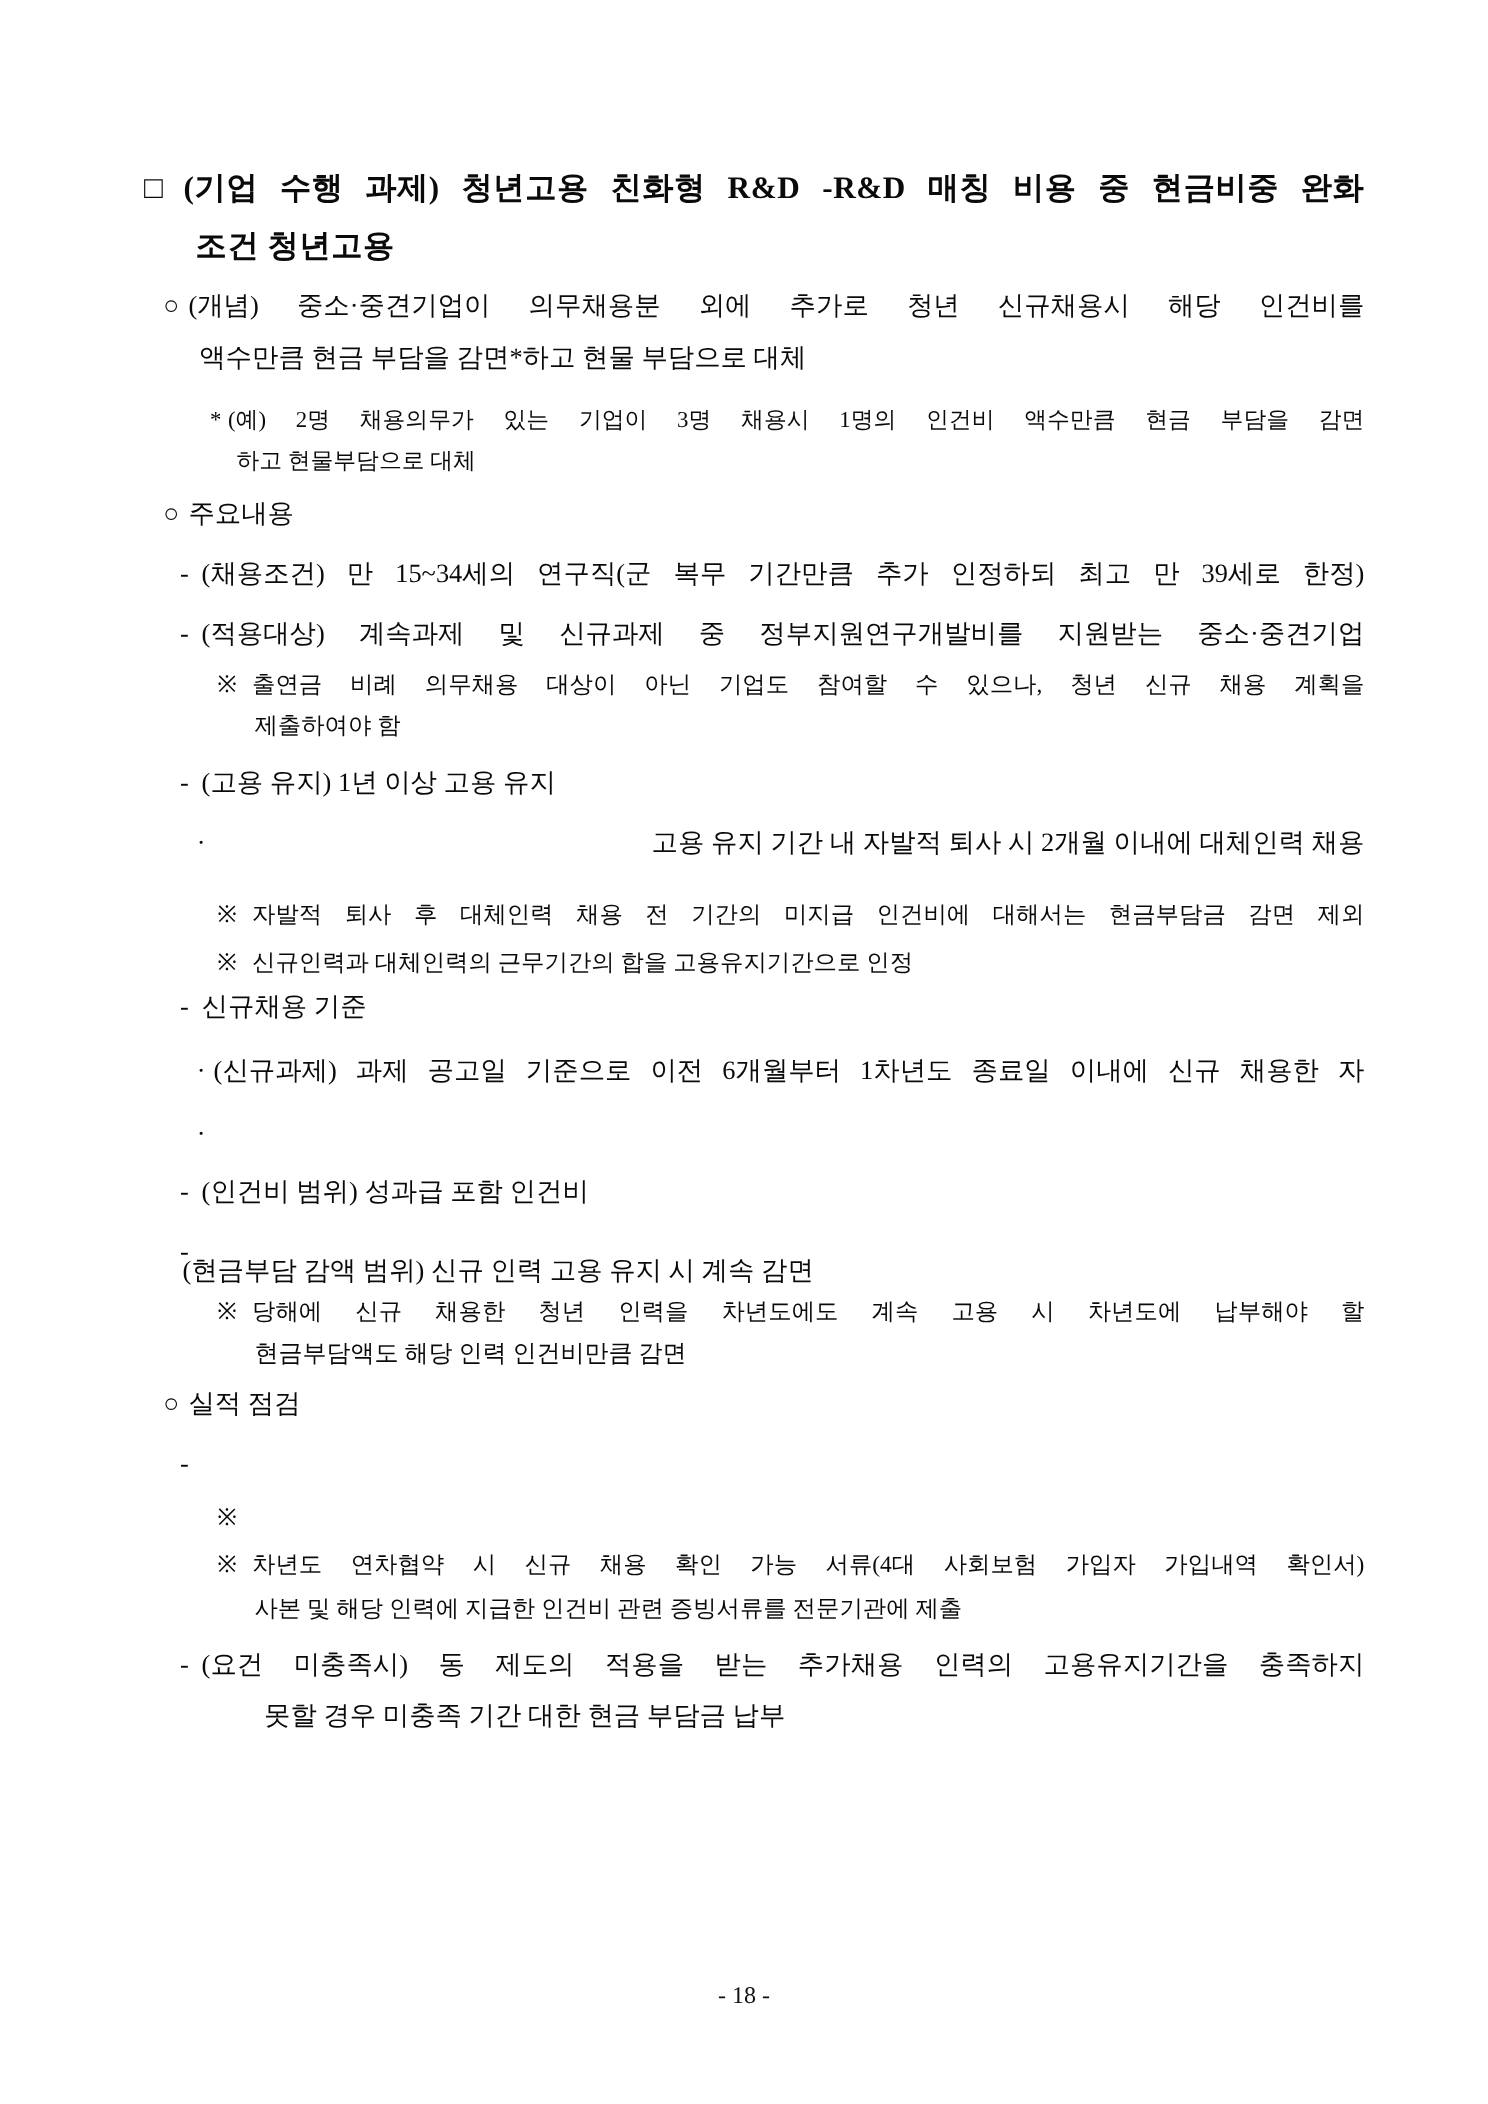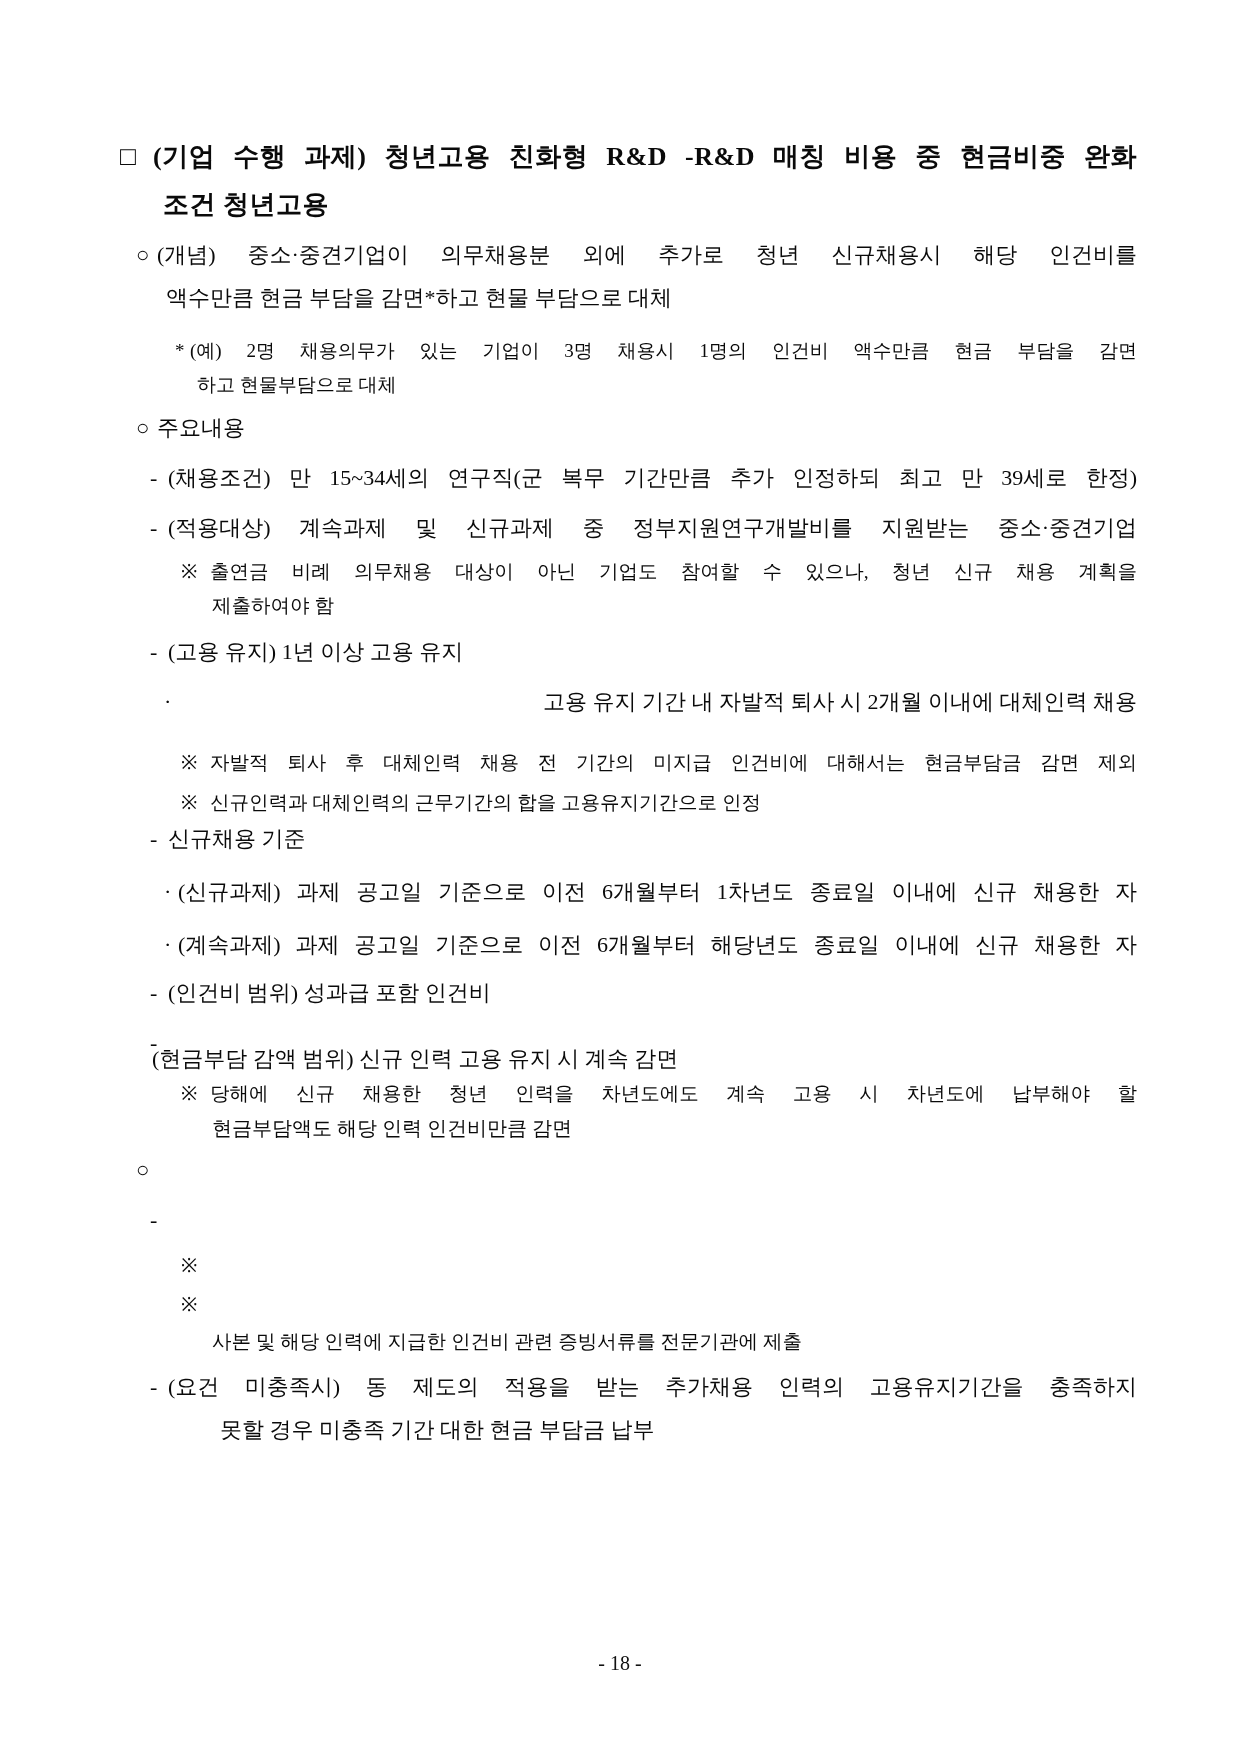--- a/index.html
+++ b/index.html
@@ -95,48 +95,49 @@
       <div class="line" style="left: 0px; top: 822px; height: 34px; line-height: 34px; font-size: 22px; width: 1240px;">
         <span class="marker" style="left: 150px;">-</span>
         <span class="txt" style="left: 168px; width: 969px;">신규채용 기준</span>
       </div>
       <div class="line" style="left: 0px; top: 875px; height: 34px; line-height: 34px; font-size: 22px; width: 1240px;">
         <span class="marker" style="left: 164px;">·</span>
         <span class="txt just" style="left: 178px; width: 959px;">(신규과제) 과제 공고일 기준으로 이전 6개월부터 1차년도 종료일 이내에 신규 채용한 자</span>
       </div>
       <div class="line" style="left: 0px; top: 928px; height: 34px; line-height: 34px; font-size: 22px; width: 1240px;">
         <span class="marker" style="left: 164px;">·</span>
-        <span class="txt just" style="left: 178px; width: 959px;">(계속과제) 과제 공고일 기준으로 이전 6개월부터 해당년도 종료일 이내에 신규 채용한 자</span>
       </div>
       <div class="line" style="left: 0px; top: 976px; height: 34px; line-height: 34px; font-size: 22px; width: 1240px;">
         <span class="marker" style="left: 150px;">-</span>
         <span class="txt" style="left: 168px; width: 969px;">(인건비 범위) 성과급 포함 인건비</span>
       </div>
       <div class="line" style="left: 0px; top: 1026px; height: 34px; line-height: 34px; font-size: 22px; width: 1240px;">
         <span class="marker" style="left: 150px;">-</span>
         <span class="txt" style="left: 152px; width: 969px; margin-top: 16px;">(현금부담 감액 범위) 신규 인력 고용 유지 시 계속 감면</span>
       </div>
       <div class="line" style="left: 0px; top: 1079px; height: 30px; line-height: 30px; font-size: 19.5px; width: 1240px;">
         <span class="marker" style="left: 181px;">※</span>
         <span class="txt just" style="left: 210px; width: 927px;">당해에 신규 채용한 청년 인력을 차년도에도 계속 고용 시 차년도에 납부해야 할</span>
       </div>
       <div class="line" style="left: 0px; top: 1113px; height: 30px; line-height: 30px; font-size: 20px; width: 1240px;">
         <span class="txt" style="left: 212px; width: 925px;">현금부담액도 해당 인력 인건비만큼 감면</span>
       </div>
       <div class="line" style="left: 0px; top: 1153px; height: 34px; line-height: 34px; font-size: 22px; width: 1240px;">
         <span class="marker" style="left: 136px;">○</span>
+        <span class="txt" style="left: 157px; width: 980px;">실적 점검</span>
       </div>
       <div class="line" style="left: 0px; top: 1203px; height: 34px; line-height: 34px; font-size: 22px; width: 1240px;">
         <span class="marker" style="left: 150px;">-</span>
       </div>
       <div class="line" style="left: 0px; top: 1251px; height: 30px; line-height: 30px; font-size: 19.5px; width: 1240px;">
         <span class="marker" style="left: 181px;">※</span>
       </div>
       <div class="line" style="left: 0px; top: 1290px; height: 30px; line-height: 30px; font-size: 19.5px; width: 1240px;">
         <span class="marker" style="left: 181px;">※</span>
+        <span class="txt just" style="left: 210px; width: 927px;">차년도 연차협약 시 신규 채용 확인 가능 서류(4대 사회보험 가입자 가입내역 확인서)</span>
       </div>
       <div class="line" style="left: 0px; top: 1327px; height: 30px; line-height: 30px; font-size: 19.5px; width: 1068px;">
         <span class="txt" style="left: 212px; width: 925px;">사본 및 해당 인력에 지급한 인건비 관련 증빙서류를 전문기관에 제출</span>
       </div>
       <div class="line" style="left: 0px; top: 1370px; height: 34px; line-height: 34px; font-size: 22px; width: 1240px;">
         <span class="marker" style="left: 150px;">-</span>
         <span class="txt just" style="left: 168px; width: 969px;">(요건 미충족시) 동 제도의 적용을 받는 추가채용 인력의 고용유지기간을 충족하지</span>
       </div>
       <div class="line" style="left: 0px; top: 1413px; height: 34px; line-height: 34px; font-size: 22px; width: 1240px;">
         <span class="txt" style="left: 176px; width: 967px; margin-left: 44px;">못할 경우 미충족 기간 대한 현금 부담금 납부</span>

